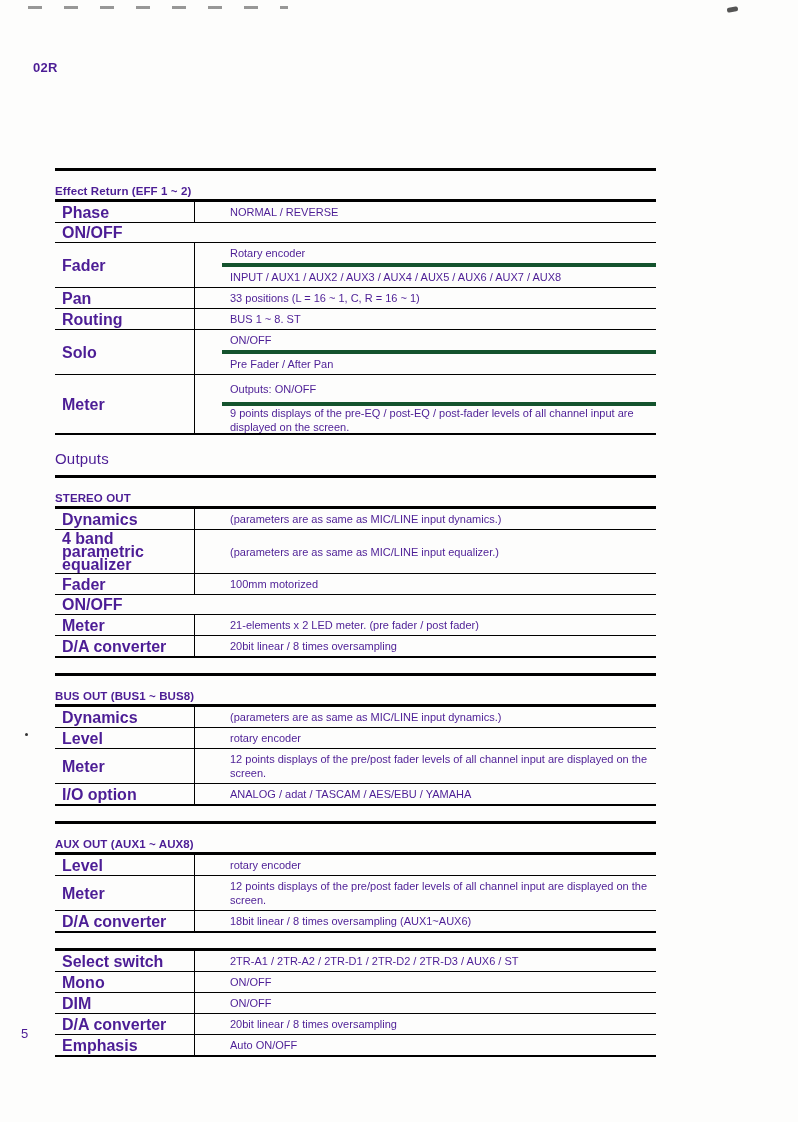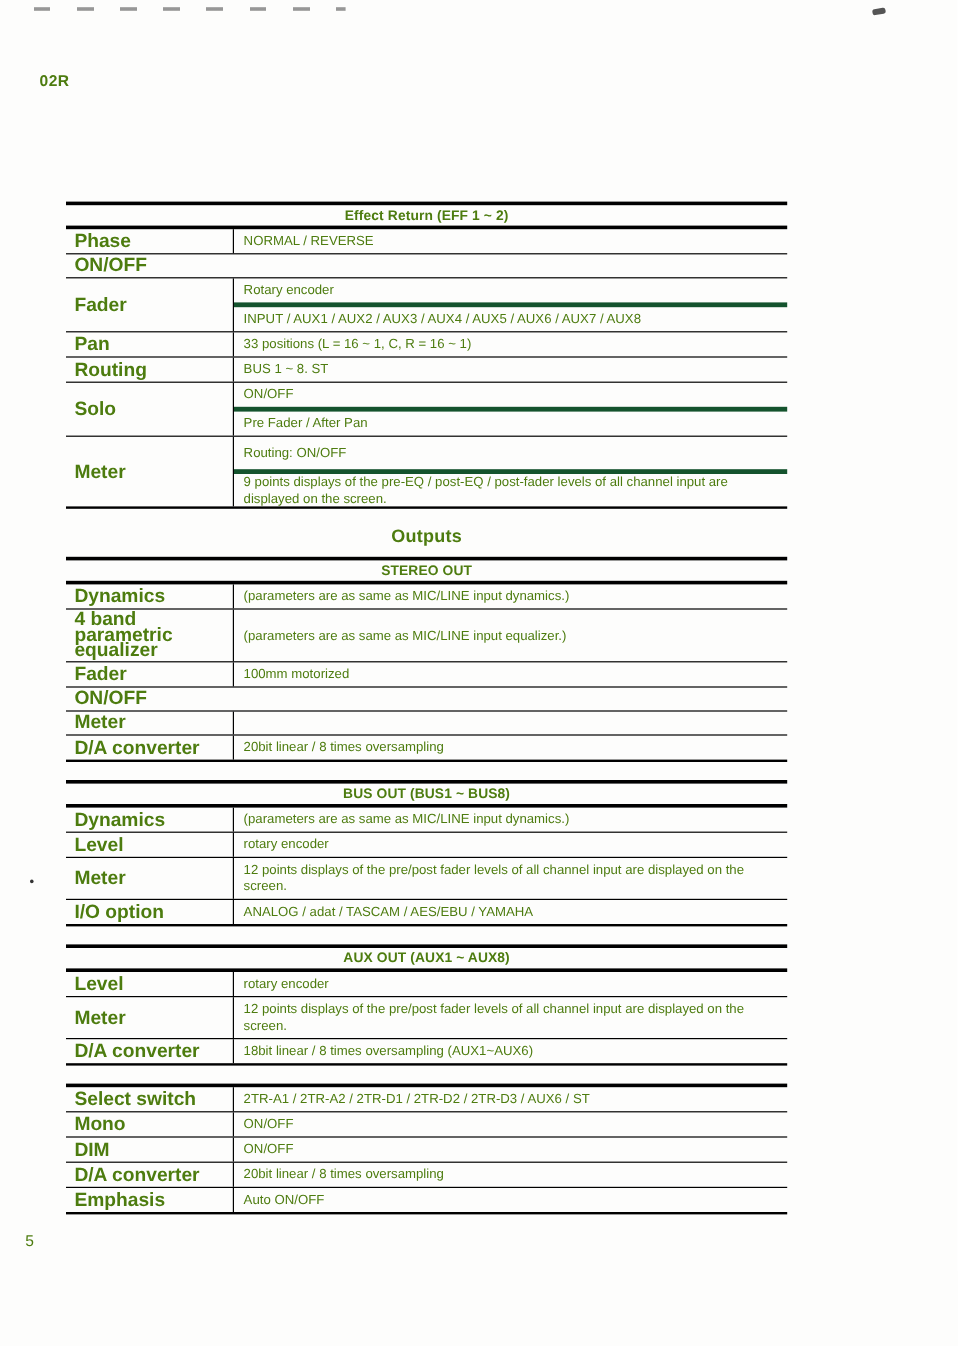--- a/index.html
+++ b/index.html
@@ -1,53 +1,53 @@
 <!DOCTYPE html>
 <html><head>
 <meta charset="utf-8">
 <style>
   * { margin:0; padding:0; box-sizing:border-box; }
   html,body { background:#ffffff; }
   body { font-family:"Liberation Sans","DejaVu Sans",sans-serif; }
   .page {
     position:relative; width:798px; height:1122px;
-    background:#fdfdfc; overflow:hidden; color:#4d7c0f;
+    background:#fdfdfc; overflow:hidden; color:#4c1d95;
   }
   .doc-code {
     position:absolute; left:33px; top:60px;
     font-size:13px; font-weight:bold; letter-spacing:.3px;
   }
   .page-number {
     position:absolute; left:21px; top:1026px; font-size:13px;
   }
   .content { position:absolute; left:55px; top:168px; width:601px; }
   .section-heading {
-    font-size:15px; font-weight:bold; margin:10px 0 8px 0; letter-spacing:.2px;text-align:center;
+    font-size:15px; font-weight:normal; margin:10px 0 8px 0; letter-spacing:.2px;
   }
   .spec-table {
     border-top:3px solid #000; border-bottom:2px solid #000;
     margin-bottom:15px; background:transparent;
   }
   .table-title {
-    text-align:center; font-weight:bold; font-size:11.5px;
-    padding:3px 0 2px 0; border-bottom:3px solid #000; letter-spacing:.1px;
+    text-align:left; font-weight:bold; font-size:11.5px;
+    padding:14px 0 2px 0; border-bottom:3px solid #000; letter-spacing:.1px;
   }
   .spec-row { display:flex; border-bottom:1px solid #000; }
   .spec-row:last-child { border-bottom:none; }
   .cell.label {
     flex:0 0 140px; width:140px; padding:2px 4px 2px 7px;
     font-weight:bold; font-size:16px; line-height:13px;
     display:flex; align-items:center; border-right:1px solid #000;
     min-height:19px;
   }
   .spec-row.full .cell.label { flex:1; width:auto; border-right:none; }
   .cell.values { flex:1; display:flex; flex-direction:column; min-width:0; }
   .value {
     flex:1; padding:3px 8px 3px 8px; font-size:11px; line-height:14px;
-    display:flex; align-items:center; min-height:19px;
+    display:flex; align-items:center; min-height:19px;margin-left:27px;
   }
   .value + .value { border-top:4px solid #14532d; }
   
   .artifact-dashes {
     position:absolute; left:28px; top:6px; width:260px; height:3px;
     background:repeating-linear-gradient(90deg,#444 0 14px,transparent 14px 36px);
     opacity:.55;
   }
   .artifact-mark {
     position:absolute; left:727px; top:7px; width:11px; height:5px;
@@ -102,21 +102,21 @@
         <div class="spec-row">
           <div class="cell label">Solo</div>
           <div class="cell values">
             <div class="value">ON/OFF</div>
             <div class="value">Pre Fader / After Pan</div>
           </div>
         </div>
         <div class="spec-row">
           <div class="cell label">Meter</div>
           <div class="cell values">
-            <div class="value">Routing: ON/OFF</div>
+            <div class="value">Outputs: ON/OFF</div>
             <div class="value">9 points displays of the pre-EQ / post-EQ / post-fader levels of all channel input are displayed on the screen.</div>
           </div>
         </div>
       </div>
       <div class="section-heading">Outputs</div>
       <div class="spec-table">
         <div class="table-title">STEREO OUT</div>
         <div class="spec-row">
           <div class="cell label">Dynamics</div>
           <div class="cell values">
@@ -133,20 +133,23 @@
           <div class="cell label">Fader</div>
           <div class="cell values">
             <div class="value">100mm motorized</div>
           </div>
         </div>
         <div class="spec-row full">
           <div class="cell label">ON/OFF</div>
         </div>
         <div class="spec-row">
           <div class="cell label">Meter</div>
+          <div class="cell values">
+            <div class="value">21-elements x 2 LED meter. (pre fader / post fader)</div>
+          </div>
         </div>
         <div class="spec-row">
           <div class="cell label">D/A converter</div>
           <div class="cell values">
             <div class="value">20bit linear / 8 times oversampling</div>
           </div>
         </div>
       </div>
       <div class="spec-table">
         <div class="table-title">BUS OUT (BUS1 ~ BUS8)</div>

